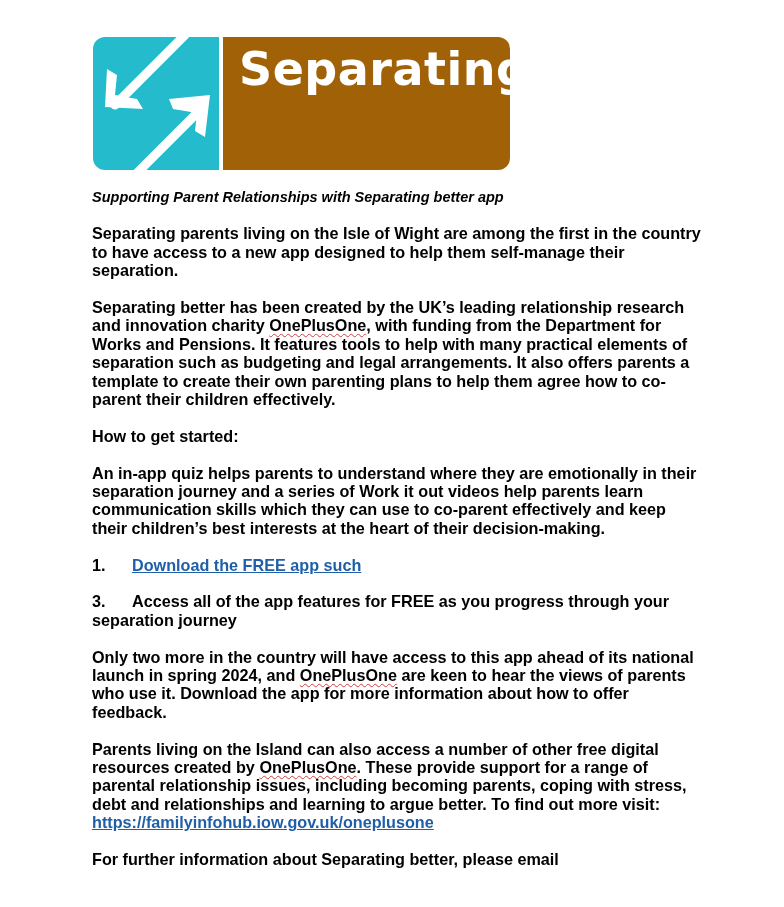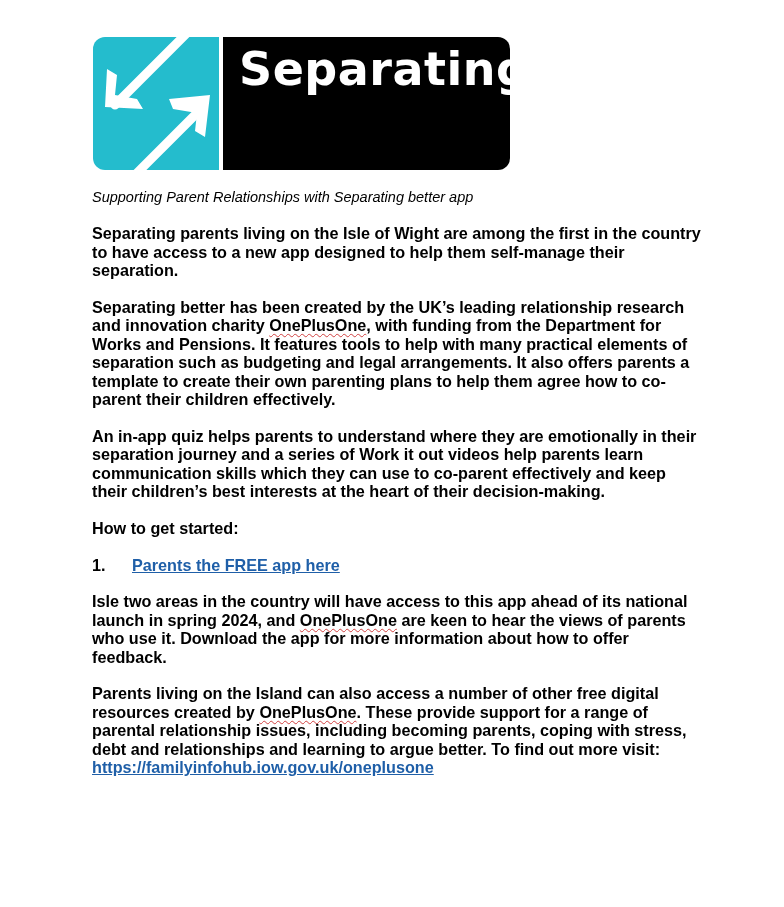--- a/index.html
+++ b/index.html
@@ -2,25 +2,25 @@
 <html><head>
   <meta charset="utf-8">
   <style>
     html, body { margin: 0; padding: 0; background: #ffffff; }
     body { width: 784px; height: 907px; position: relative; overflow: hidden;
       font-family: "Liberation Sans", sans-serif; color: #000; }
     .logo { position: absolute; left: 93px; top: 37px; width: 417px; height: 133px; }
     .logo-left { position: absolute; left: 0; top: 0; width: 126px; height: 133px;
       background: #24bccd; border-radius: 12px 0 0 12px; overflow: hidden; }
     .logo-right { position: absolute; left: 130px; top: 0; width: 287px; height: 133px;
-      background: #000000; border-radius: 0 12px 12px 0; }
+      background: #a16207; border-radius: 0 12px 12px 0; }
     .logo-text { position: absolute; left: 16px; top: 6px; color: #fff; font-weight: bold;
       font-size: 46px; line-height: 53px; letter-spacing: 0.5px; font-family: "DejaVu Sans", sans-serif; }
     .doc { position: absolute; left: 92px; top: 188px; width: 610px; font-size: 16.2px; line-height: 18.4px; }
-    .title { font-weight: normal; font-style: italic; font-size: 14.5px; margin: 0 0 18px 0; }
+    .title { font-weight: bold; font-style: italic; font-size: 14.5px; margin: 0 0 18px 0; }
     p { margin: 0 0 18.4px 0; font-weight: bold; }
     .num { display: inline-block; width: 40px; }
     a { color: #1f5fa8; text-decoration: underline; }
     .spell { text-decoration: underline wavy #d04040; text-decoration-thickness: 1px; text-underline-offset: 2px; }
   </style>
 </head>
 <body>
 
 <div class="logo">
   <div class="logo-left">
@@ -37,19 +37,20 @@
     <div class="logo-text">
       <div>Separating</div>
     </div>
   </div>
 </div>
 
 <div class="doc">
   <p class="title">Supporting Parent Relationships with Separating better app</p>
   <p>Separating parents living on the Isle of Wight are among the first in the country to have access to a new app designed to help them self-manage their separation.</p>
   <p><span>Separating better has been created by the UK’s leading relationship research and innovation charity </span><span class="spell">OnePlusOne</span><span>, with funding from the Department for Works and Pensions. It features tools to help with many practical elements of separation such as budgeting and legal arrangements. It also offers parents a template to create their own parenting plans to help them agree how to co-parent their children effectively.</span></p>
+  <p>How to get started:</p>
   <p>An in-app quiz helps parents to understand where they are emotionally in their separation journey and a series of Work it out videos help parents learn communication skills which they can use to co-parent effectively and keep their children’s best interests at the heart of their decision-making.</p>
-  <p>How to get started:</p>
-  <p><span class="num">1.</span><a href="#">Parents the FREE app here</a></p>
-  <p><span>Isle two areas in the country will have access to this app ahead of its national launch in spring 2024, and </span><span class="spell">OnePlusOne</span><span> are keen to hear the views of parents who use it. Download the app for more information about how to offer feedback.</span></p>
+  <p><span class="num">1.</span><a href="#">Download the FREE app such</a></p>
+  <p><span class="num">3.</span><span>Access all of the app features for FREE as you progress through your separation journey</span></p>
+  <p><span>Only two more in the country will have access to this app ahead of its national launch in spring 2024, and </span><span class="spell">OnePlusOne</span><span> are keen to hear the views of parents who use it. Download the app for more information about how to offer feedback.</span></p>
   <p><span>Parents living on the Island can also access a number of other free digital resources created by </span><span class="spell">OnePlusOne</span><span>. These provide support for a range of parental relationship issues, including becoming parents, coping with stress, debt and relationships and learning to argue better. To find out more visit:</span><br><a href="#">https://familyinfohub.iow.gov.uk/oneplusone</a></p>
-  <p><br></p>
+  <p><span>For further information about Separating better, please email</span><br></p>
 </div>
 
 </body></html>

